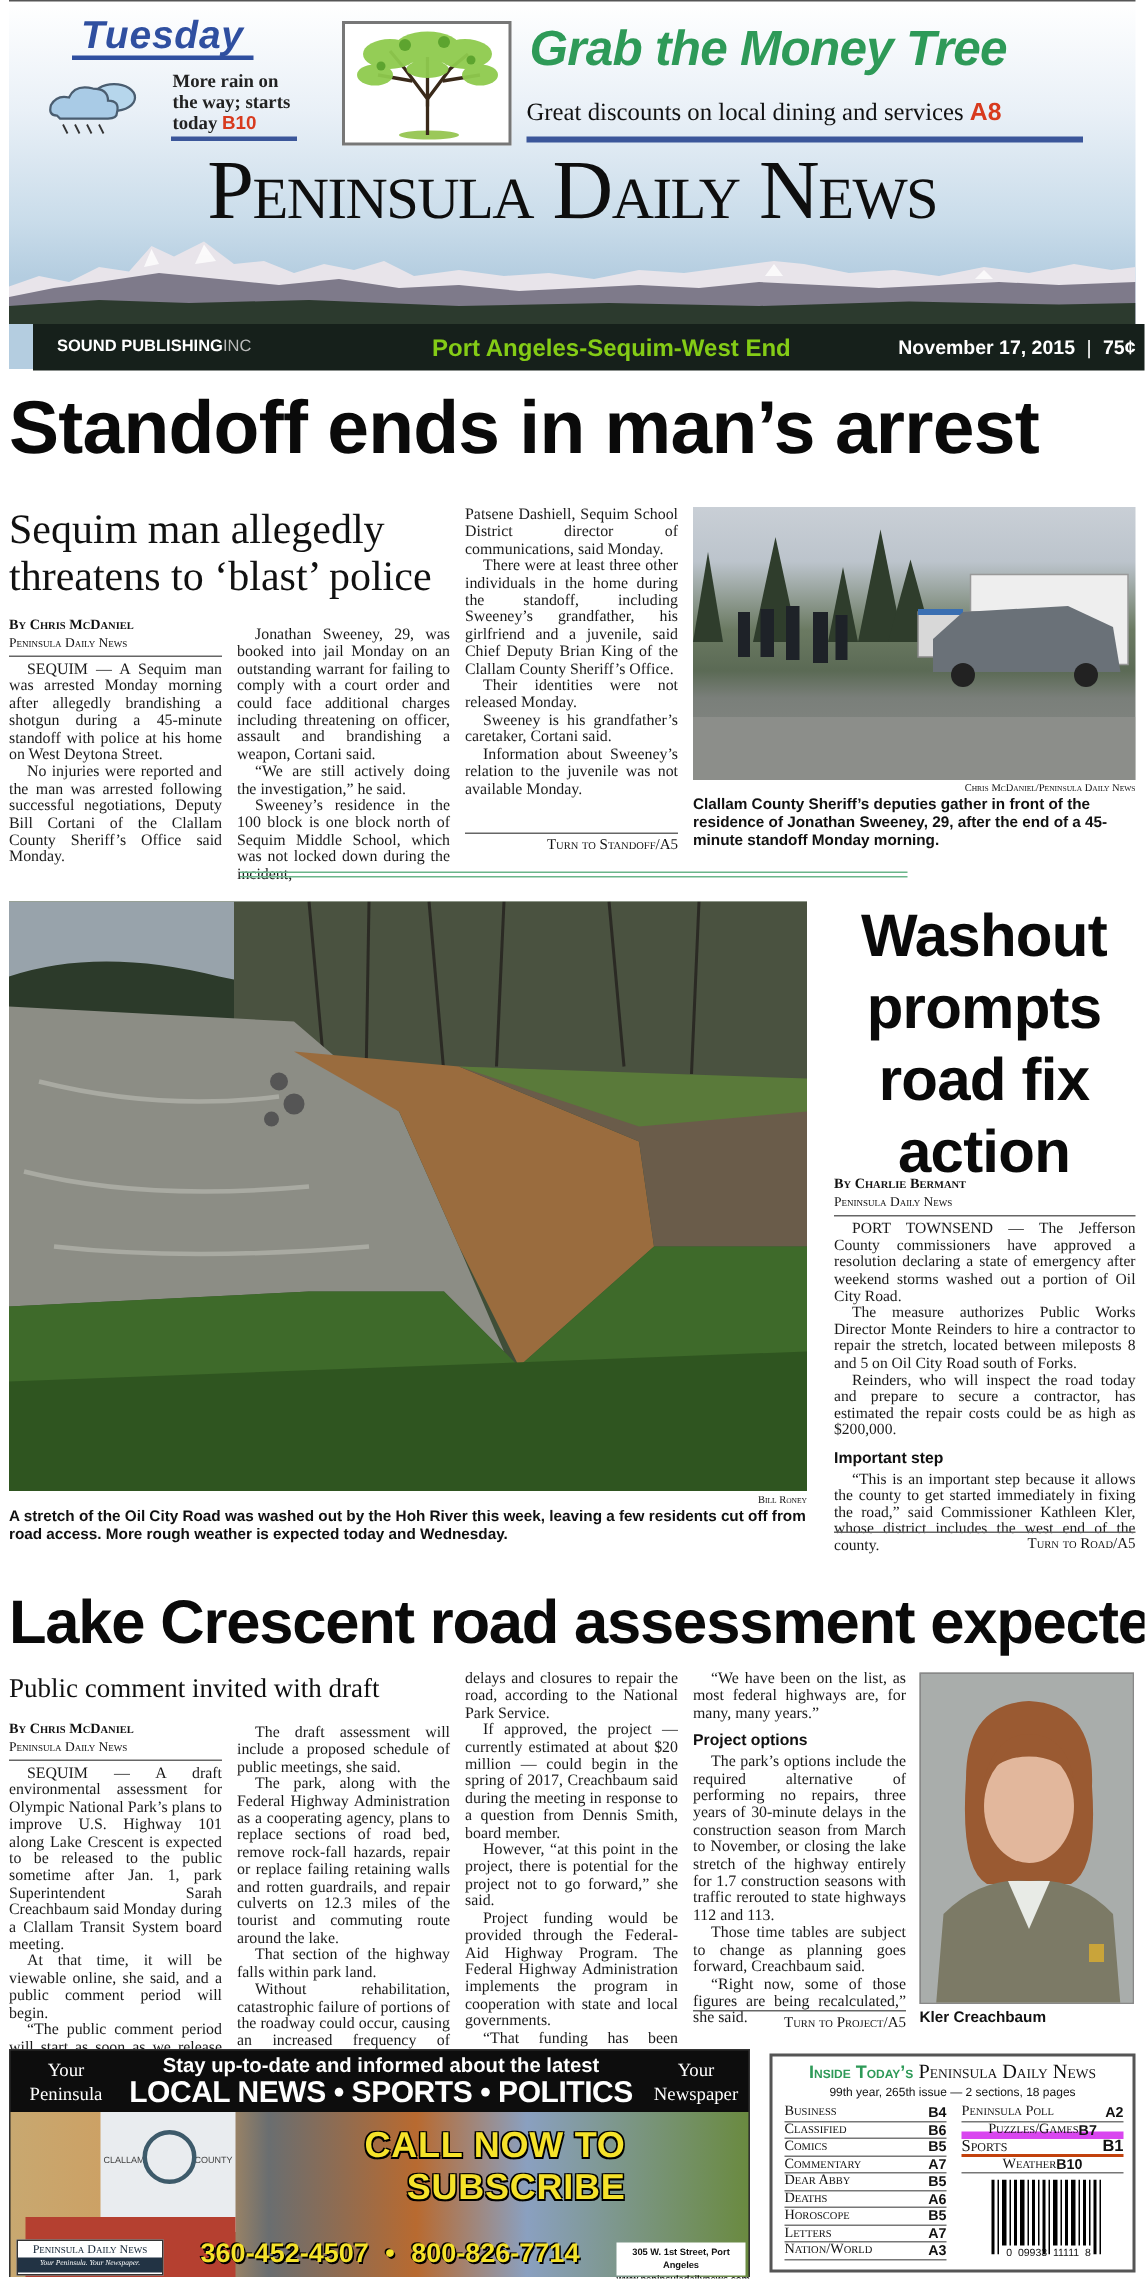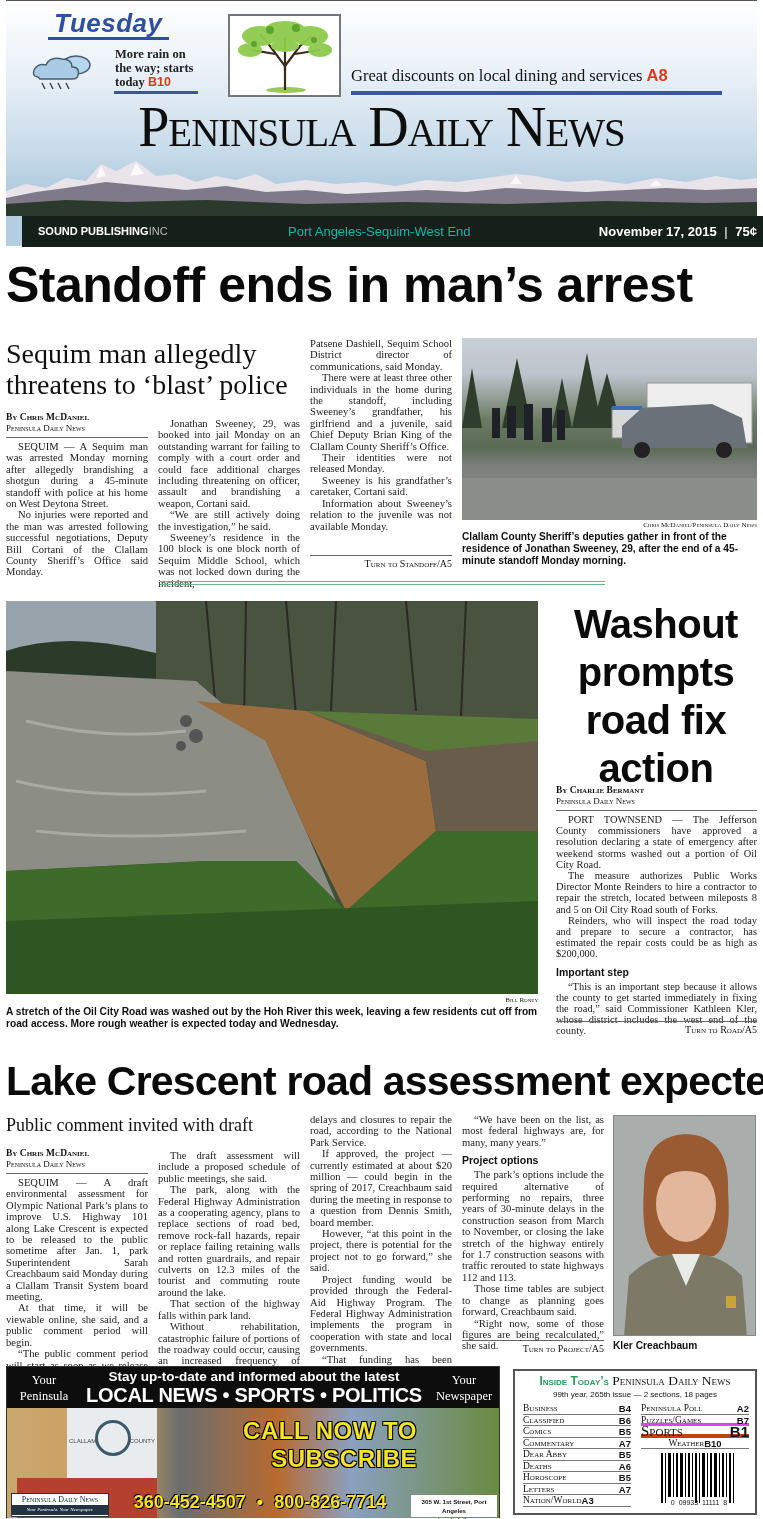--- a/index.html
+++ b/index.html
@@ -68,20 +68,21 @@
       </g>
       <g fill="#5da42f">
           <circle cx="40" cy="14" r="4"></circle>
           <circle cx="66" cy="12" r="4"></circle>
           <circle cx="84" cy="24" r="3"></circle>
           <circle cx="24" cy="28" r="3"></circle>
         </g>
     </svg>
   </div>
 
+  <div class="abs sans" style="left:347px;top:12px;font-size:33px;font-weight:bold;font-style:italic;color:#2e9a58;letter-spacing:-0.5px;line-height:38px">Grab the Money Tree</div>
   <div class="abs serif" style="left:345px;top:64px;font-size:16.5px;color:#111;line-height:20px">
     <span>Great discounts on local dining and services</span>
     <span class="sans" style="color:#d83a1e;font-weight:bold">A8</span>
   </div>
   <div class="abs barline" style="left:345px;top:90px;width:371px;height:4px"></div>
 
   <div class="abs serif" style="left:0;top:96px;width:751px;text-align:center;font-size:56px;line-height:60px;font-variant:small-caps;letter-spacing:-1px;color:#0e0e0e">Peninsula Daily News</div>
 
   <svg class="abs mountains" viewBox="0 0 751 60" preserveAspectRatio="none">
     <path d="M0 60 L0 35 L20 28 L40 32 L60 22 L80 25 L95 8 L110 15 L130 5 L150 20 L170 18 L190 26 L210 20 L230 24 L250 18 L270 28 L300 24 L330 28 L360 26 L390 30 L420 24 L450 26 L480 22 L510 18 L530 20 L560 26 L590 24 L620 28 L650 22 L680 26 L710 20 L735 24 L751 22 L751 60 Z" fill="#e8e4ea"></path>
@@ -91,21 +92,21 @@
         <path d="M95 10 L100 20 L90 22 Z"></path>
         <path d="M130 7 L138 18 L124 20 Z"></path>
         <path d="M510 20 L516 28 L504 28 Z"></path>
         <path d="M650 24 L656 30 L644 30 Z"></path>
       </g>
   </svg>
   <div class="abs mast-bar">
     <div class="abs sans" style="left:16px;top:9px;font-size:11px;font-weight:bold;color:#fff">
       <span>SOUND PUBLISHING</span><span style="font-weight:normal;color:#bbb">INC</span>
     </div>
-    <div class="abs sans" style="left:266px;top:8px;font-size:13px;font-weight:normal;color:#14b8a6">Port Angeles-Sequim-West End</div>
+    <div class="abs sans" style="left:266px;top:8px;font-size:16px;font-weight:bold;color:#84cc16">Port Angeles-Sequim-West End</div>
     <div class="abs sans" style="right:16px;top:8px;font-size:13px;font-weight:bold;color:#fff">
       <span>November 17, 2015</span>
       <span style="margin:0 4px;font-weight:normal">|</span>
       <span>75¢</span>
     </div>
   </div>
 </div>
 
 <div class="abs sans" style="left:6px;top:255px;font-size:50px;font-weight:bold;letter-spacing:-0.5px;line-height:60px;color:#0a0a0a">Standoff ends in man’s arrest</div>
 
@@ -331,35 +332,35 @@
         <span class="sans" style="font-weight:bold">A6</span>
       </div>
     <div style="display:flex;justify-content:space-between;border-bottom:1px solid #777;height:11.5px;line-height:11px;font-size:9.5px">
       <span class="serif" style="font-variant:small-caps">Horoscope</span>
         <span class="sans" style="font-weight:bold">B5</span>
       </div>
     <div style="display:flex;justify-content:space-between;border-bottom:1px solid #777;height:11.5px;line-height:11px;font-size:9.5px">
       <span class="serif" style="font-variant:small-caps">Letters</span>
         <span class="sans" style="font-weight:bold">A7</span>
       </div>
-    <div style="display:flex;justify-content:flex-start;border-bottom:1px solid #777;height:11.5px;line-height:11px;font-size:9.5px">
+    <div style="display:flex;justify-content:space-between;border-bottom:1px solid #777;height:11.5px;line-height:11px;font-size:9.5px">
       <span class="serif" style="font-variant:small-caps">Nation/World</span>
         <span class="sans" style="font-weight:bold">A3</span>
       </div>
   </div>
   <div class="abs" style="left:126px;top:32px;width:108px">
     <div style="display:flex;justify-content:space-between;border-bottom:1px solid #777;height:11.5px;line-height:11px;font-size:9.5px">
       <span class="serif" style="font-variant:small-caps">Peninsula Poll</span>
         <span class="sans" style="font-weight:bold">A2</span>
       </div>
-    <div style="display:flex;justify-content:space-between;border-bottom:3px solid #d946ef;height:11.5px;line-height:11px;font-size:9.5px">
+    <div style="display:flex;justify-content:center;border-bottom:5px solid #d946ef;height:11.5px;line-height:11px;font-size:9.5px">
       <span class="serif" style="font-variant:small-caps">Puzzles/Games</span>
         <span class="sans" style="font-weight:bold">B7</span>
       </div>
-    <div style="display:flex;justify-content:space-between;border-bottom:4px solid #c2410c;height:11.5px;line-height:11px;font-size:15px">
+    <div style="display:flex;justify-content:space-between;border-bottom:2px solid #c2410c;height:11.5px;line-height:11px;font-size:11px">
       <span class="serif" style="font-variant:small-caps">Sports</span>
         <span class="sans" style="font-weight:bold">B1</span>
       </div>
     <div style="display:flex;justify-content:center;border-bottom:1px solid #777;height:11.5px;line-height:11px;font-size:9.5px">
       <span class="serif" style="font-variant:small-caps">Weather</span>
         <span class="sans" style="font-weight:bold">B10</span>
       </div>
   </div>
   <div class="abs" style="left:144px;top:82px;width:80px;height:58px">
     <svg width="80" height="50" viewBox="0 0 80 50">

